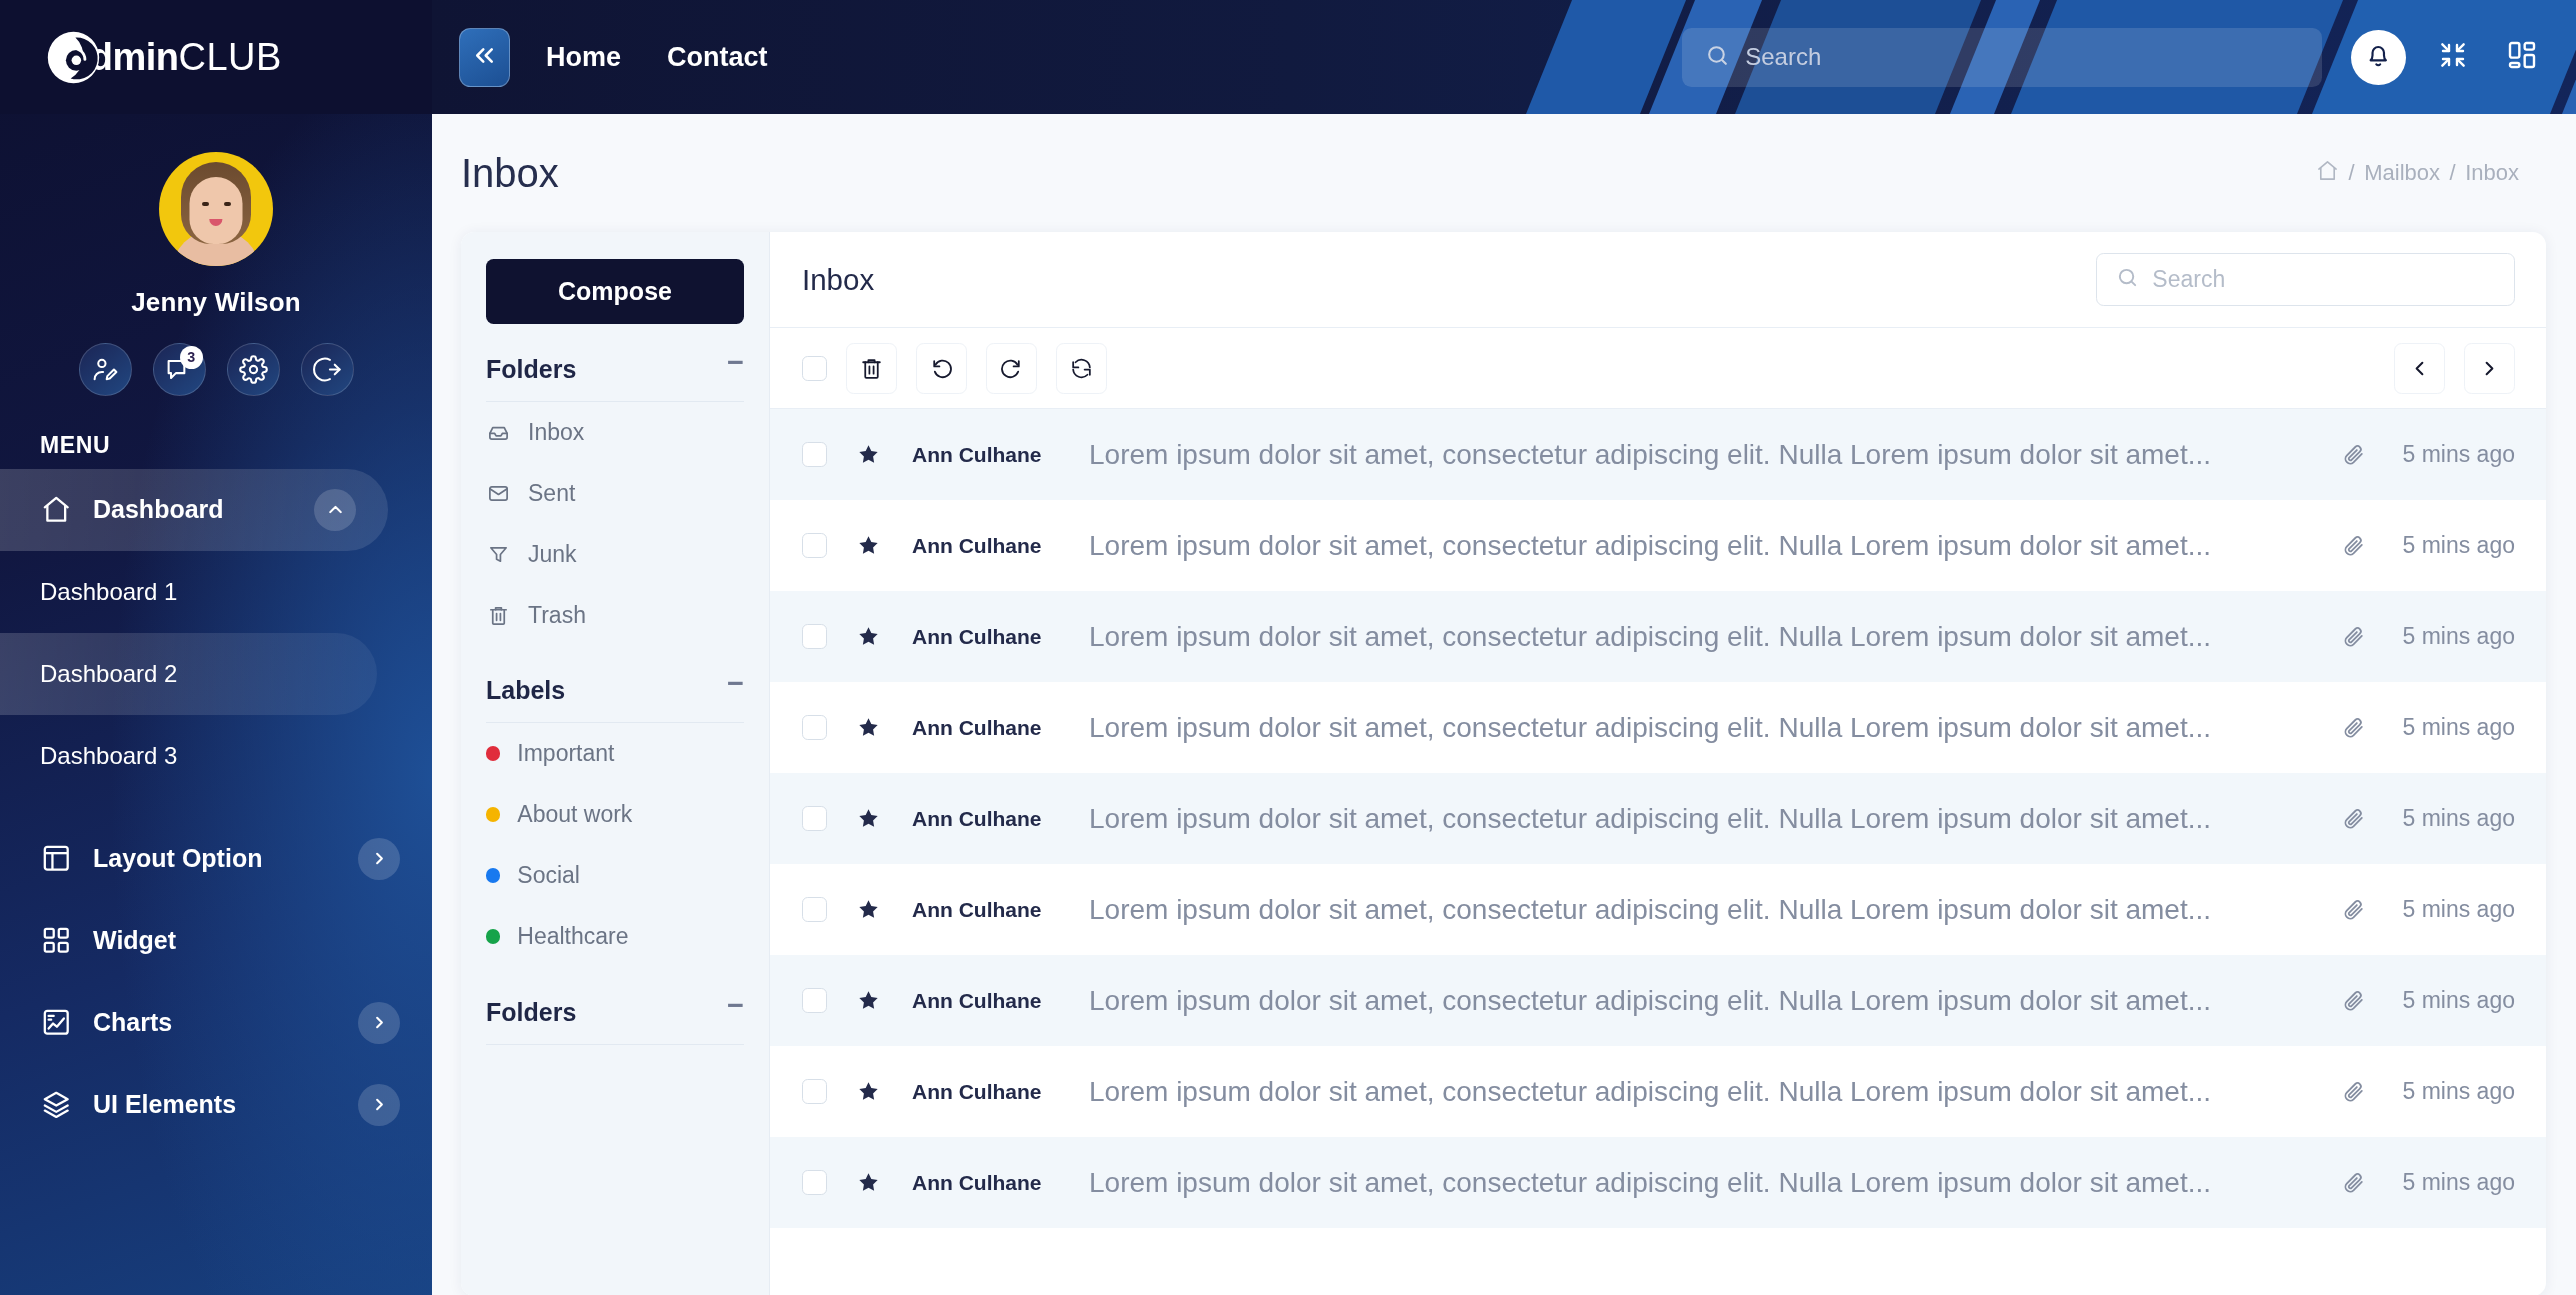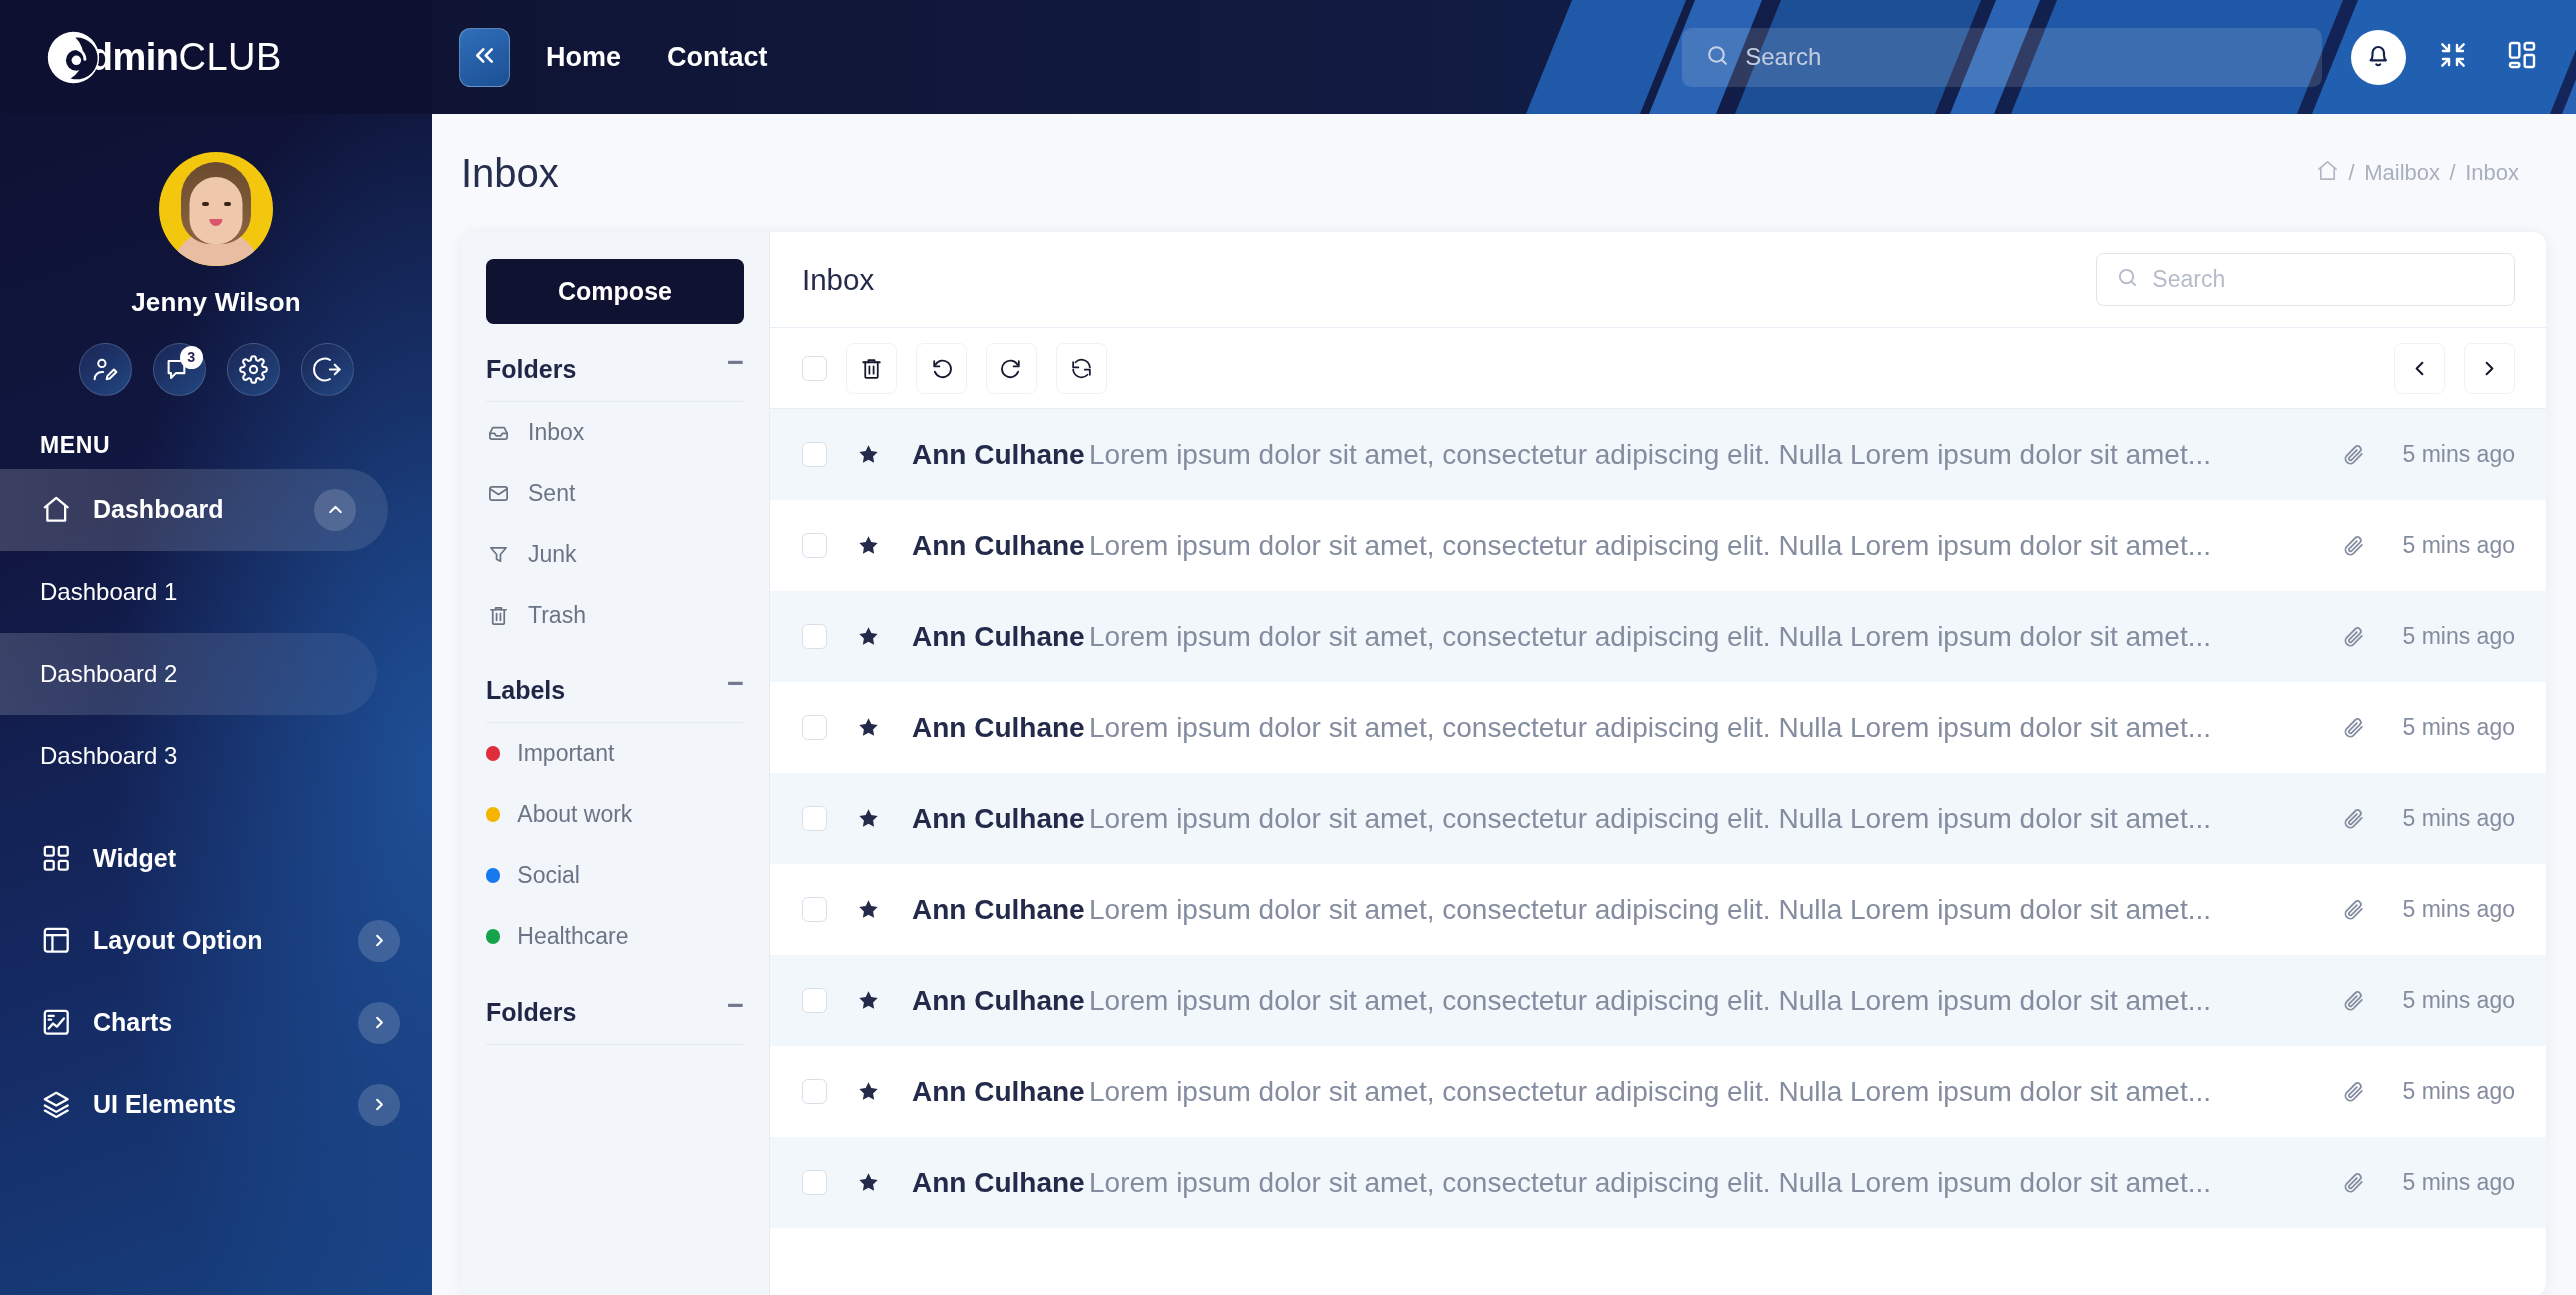--- a/index.html
+++ b/index.html
@@ -216,21 +216,21 @@
   }
   .pager { margin-left: auto; display: flex; gap: 11.4px; }
 
   .rows { flex: 1 1 auto; overflow: hidden; }
   .row {
     height: 91px; display: flex; align-items: center; padding: 0 30.5px 0 32px;
     gap: 0; cursor: pointer;
   }
   .row.alt { background: #f2f7fb; }
   .row .star { margin-left: 27px; width: 29px; display: flex; align-items: center; justify-content: center; cursor: pointer; }
-  .row .sender { margin-left: 29px; width: 177px; flex: 0 0 177px; font-size: 28px; font-weight: 700; color: #232a4a; }
+  .row .sender { margin-left: 29px; width: 177px; flex: 0 0 177px; font-size: 21px; font-weight: 700; color: #232a4a; }
   .row .snippet {
     flex: 1 1 auto; min-width: 0; font-size: 28px; color: #848da0;
     white-space: nowrap; overflow: hidden; text-overflow: clip;
   }
   .row .clip { width: 38px; display: flex; align-items: center; justify-content: center; flex: 0 0 38px; }
   .row .time { width: 143px; flex: 0 0 143px; text-align: right; font-size: 23px; color: #848da0; }
 </style>
 </head>
 <body>
 
@@ -320,43 +320,43 @@
       </div>
       <div class="nav-sub">
         <span>Dashboard 3</span>
       </div>
 
       <div class="nav-gap"></div>
 
       <div class="nav-item">
         <span class="nav-ico">
           <svg width="30.5" height="30.5" viewBox="0 0 24 24" fill="none" stroke="#fff" stroke-width="1.8" stroke-linejoin="round">
+              <rect x="3" y="3" width="18" height="18" rx="2"></rect>
+              <path d="M3 8h18"></path>
+              <path d="M9 8v13"></path>
+            </svg>
+        </span>
+        <span class="nav-txt">Layout Option</span>
+        <span class="nav-chev">
+          <svg width="19" height="19" viewBox="0 0 24 24" fill="none" stroke="#fff" stroke-width="2.6" stroke-linecap="round" stroke-linejoin="round">
+              <path d="m9 6 6 6-6 6"></path>
+            </svg>
+        </span>
+      </div>
+
+      <div class="nav-item">
+        <span class="nav-ico">
+          <svg width="30.5" height="30.5" viewBox="0 0 24 24" fill="none" stroke="#fff" stroke-width="1.8" stroke-linejoin="round">
               <rect x="3" y="3" width="7" height="7" rx="1.3"></rect>
               <rect x="14" y="3" width="7" height="7" rx="1.3"></rect>
               <rect x="3" y="14" width="7" height="7" rx="1.3"></rect>
               <rect x="14" y="14" width="7" height="7" rx="1.3"></rect>
             </svg>
         </span>
         <span class="nav-txt">Widget</span>
-      </div>
-
-      <div class="nav-item">
-        <span class="nav-ico">
-          <svg width="30.5" height="30.5" viewBox="0 0 24 24" fill="none" stroke="#fff" stroke-width="1.8" stroke-linejoin="round">
-              <rect x="3" y="3" width="18" height="18" rx="2"></rect>
-              <path d="M3 8h18"></path>
-              <path d="M9 8v13"></path>
-            </svg>
-        </span>
-        <span class="nav-txt">Layout Option</span>
-        <span class="nav-chev">
-          <svg width="19" height="19" viewBox="0 0 24 24" fill="none" stroke="#fff" stroke-width="2.6" stroke-linecap="round" stroke-linejoin="round">
-              <path d="m9 6 6 6-6 6"></path>
-            </svg>
-        </span>
       </div>
 
       <div class="nav-item">
         <span class="nav-ico">
           <svg width="30.5" height="30.5" viewBox="0 0 24 24" fill="none" stroke="#fff" stroke-width="1.8" stroke-linecap="round" stroke-linejoin="round">
               <rect x="3" y="3" width="18" height="18" rx="2"></rect>
               <path d="M6 7h4M6 10h2"></path>
               <path d="m6 17 3.5-4 3 2.5L18 9"></path>
             </svg>
         </span>

